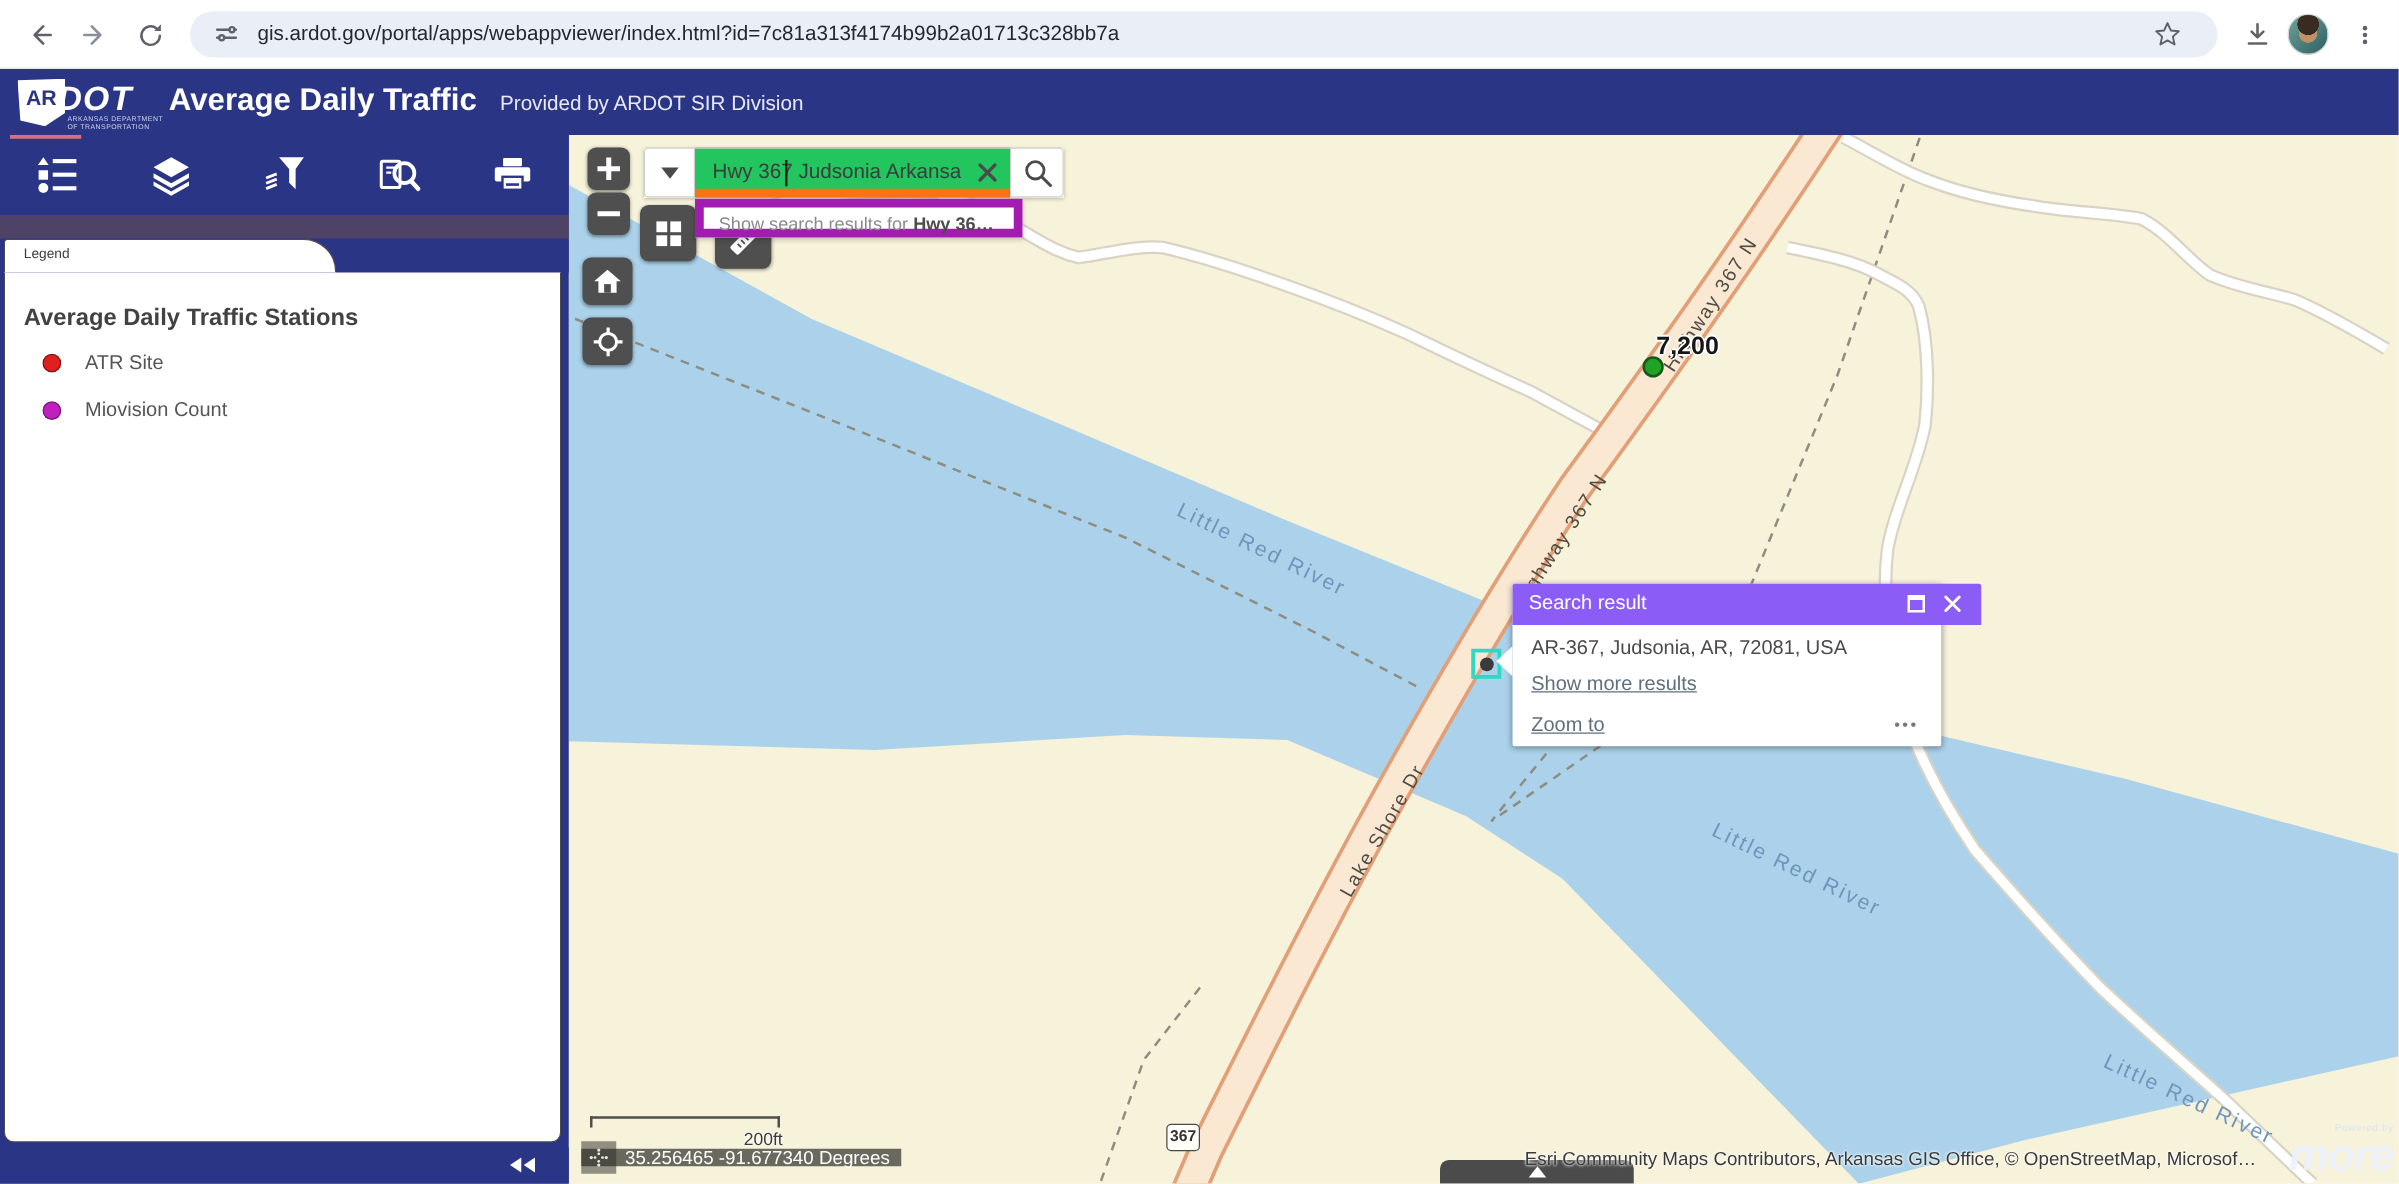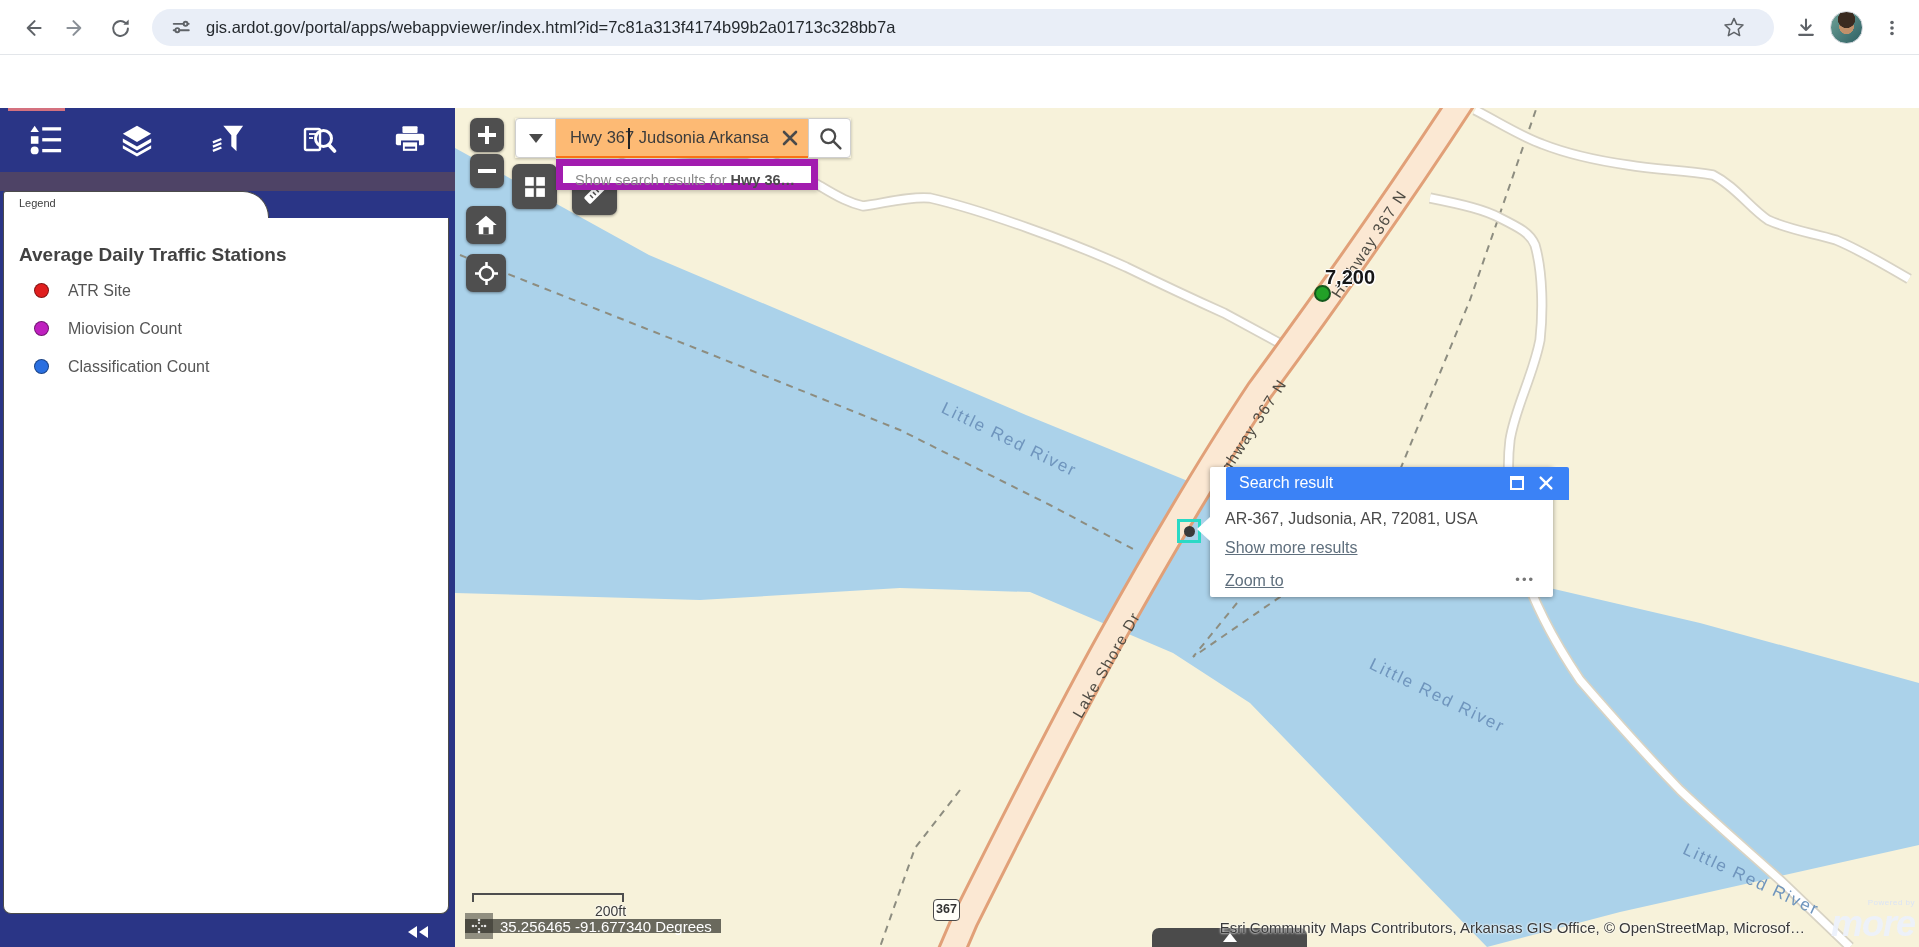--- a/index.html
+++ b/index.html
@@ -65,31 +65,31 @@
   .locate-btn { left:11px; top:146px; width:40px; height:38px; }
   .basemap-btn { left:57px; top:56px; width:45px; height:45px; z-index:6; }
   .measure-btn { left:117px; top:62px; width:45px; height:45px; z-index:5; }
   .hbar { width:18px; height:3.5px; background:#fff; }
   .vbar { position:absolute; width:3.5px; height:18px; background:#fff; }
 
   
   .search-wrap { position:absolute; left:60px; top:10px; height:40px; z-index:8; display:flex; box-shadow:0 1px 3px rgba(0,0,0,.25); }
   .dd-btn { width:41px; height:40px; background:#fff; border:1px solid #cfcfcf; border-radius:4px 0 0 4px; display:flex; align-items:center; justify-content:center; cursor:pointer; }
   .dd-caret { width:0; height:0; border-left:7px solid transparent; border-right:7px solid transparent; border-top:9px solid #4a4a4a; }
-  .search-input { position:relative; width:252px; height:40px; background:#fdba74; border-top:1px solid #cfcfcf; border-bottom:2px solid #f97316; cursor:text; }
+  .search-input { position:relative; width:252px; height:40px; background:#22c55e; border-top:1px solid #cfcfcf; border-bottom:7px solid #f97316; cursor:text; }
   .search-text { position:absolute; left:14px; top:9px; font-size:16.5px; color:#3c3c3c; white-space:nowrap; max-width:205px; overflow:hidden; }
   .caret-line { position:absolute; left:72px; top:9px; width:1.5px; height:21px; background:#222; }
   .clear-x { position:absolute; right:4px; top:5px; width:28px; height:28px; cursor:pointer; }
   .search-btn { width:43px; height:40px; background:#fff; border:1px solid #cfcfcf; border-radius:0 4px 4px 0; display:flex; align-items:center; justify-content:center; cursor:pointer; }
   .suggestion { position:absolute; left:101px; top:51px; width:262px; height:31px; background:#fff; border:7px solid #a21caf; box-shadow:0 2px 4px rgba(0,0,0,.2); z-index:9; font-size:14.5px; color:#8b8b8b; line-height:29px; padding-left:12px; cursor:pointer; white-space:nowrap; }
   .suggestion b { color:#4c4c4c; }
 
   
   .popup { position:absolute; left:755px; top:359px; width:343px; height:130px; background:#fff; box-shadow:0 1px 5px rgba(0,0,0,.4); z-index:10; border-radius:2px; }
-  .popup-header { position:absolute; left:16px; top:0; width:343px; height:33px; background:#3b82f6; border-radius:2px 2px 0 0; }
+  .popup-header { position:absolute; left:0; top:0; width:375px; height:33px; background:#8b5cf6; border-radius:2px 2px 0 0; }
   .popup-title { position:absolute; left:13px; top:7px; color:#fff; font-size:16px; }
   .popup-max { position:absolute; right:45px; top:9px; width:14px; height:14px; border:2px solid #fff; border-top-width:4px; cursor:pointer; }
   .popup-close { position:absolute; right:14px; top:7px; width:18px; height:18px; cursor:pointer; }
   .popup-pointer { position:absolute; left:-13px; top:50px; width:0; height:0; border-top:12px solid transparent; border-bottom:12px solid transparent; border-right:13px solid #fff; }
   .popup-addr { position:absolute; left:15px; top:43px; font-size:16px; color:#4a4a4a; }
   .popup-link { font-size:16px; color:#5f6f7d; text-decoration:underline; cursor:pointer; position:absolute; left:15px; }
   .lk-more { top:72px; } .lk-zoom { top:105px; }
   .popup-dots { position:absolute; right:18px; top:105px; font-size:13px; letter-spacing:2px; color:#777; cursor:pointer; }
 
   
@@ -158,20 +158,32 @@
       <svg width="22" height="22" viewBox="0 0 28 28">
           <g fill="#5f6368">
             <circle cx="14" cy="7" r="2.3"></circle>
             <circle cx="14" cy="14" r="2.3"></circle>
             <circle cx="14" cy="21" r="2.3"></circle>
           </g>
         </svg>
     </div>
   </div>
 
+  <div class="app-header">
+    <div class="logo">
+      <div class="logo-ar">AR</div>
+      <div class="logo-dot">DOT</div>
+      <div class="logo-dept">
+        <div>ARKANSAS DEPARTMENT</div>
+        <div>OF TRANSPORTATION</div>
+      </div>
+    </div>
+    <div class="app-title">Average Daily Traffic</div>
+    <div class="app-subtitle">Provided by ARDOT SIR Division</div>
+  </div>
 
   <div class="map-area">
     <svg class="map-svg" width="1464" height="839" viewBox="0 0 1464 839">
       <rect x="0" y="0" width="1464" height="839" fill="#f7f2da"></rect>
       <polygon fill="#abd2ea" points="0,40 100,95 194,147 383,227 571,307 750,380 945,445 1245,515 1464,575 1464,737 1165,804 1032,839 795,595 718,545 575,484 445,480 245,492 0,485"></polygon>
       <g stroke="#8d8d80" stroke-width="2" stroke-dasharray="7 6" fill="none">
         <path d="M5,147 L245,242 L445,322 L595,397 L680,442"></path>
         <path d="M1085,-10 L1015,192 L945,362 L835,482 L738,549 L782,495"></path>
         <path d="M505,682 L460,740 L425,839"></path>
       </g>
@@ -388,24 +400,20 @@
     <div class="side-panel">
       <div class="legend-title">Average Daily Traffic Stations</div>
       <div class="legend-row" style="top:100px">
         <div class="legend-dot dot-mio"></div>
         <div class="legend-label">Miovision Count</div>
       </div>
       <div class="legend-row" style="top:62px">
         <div class="legend-dot dot-atr"></div>
         <div class="legend-label">ATR Site</div>
       </div>
-      <div class="legend-row" style="top:138px">
-        <div class="legend-dot dot-cls"></div>
-        <div class="legend-label">Classification Count</div>
-      </div>
     </div>
     <div class="side-bottom-bar">
       <div class="collapse-arrows">
         <div class="tri-l" style="left:0"></div>
         <div class="tri-l" style="left:11px"></div>
       </div>
     </div>
   </div>
 
 </div>

